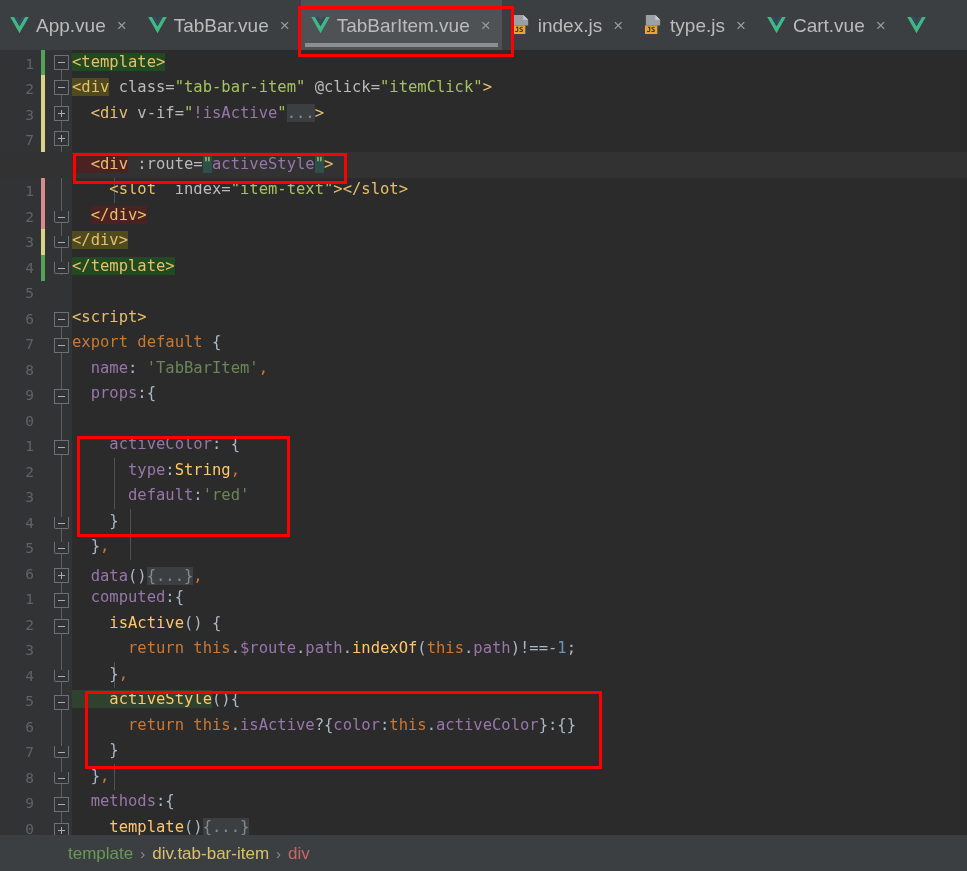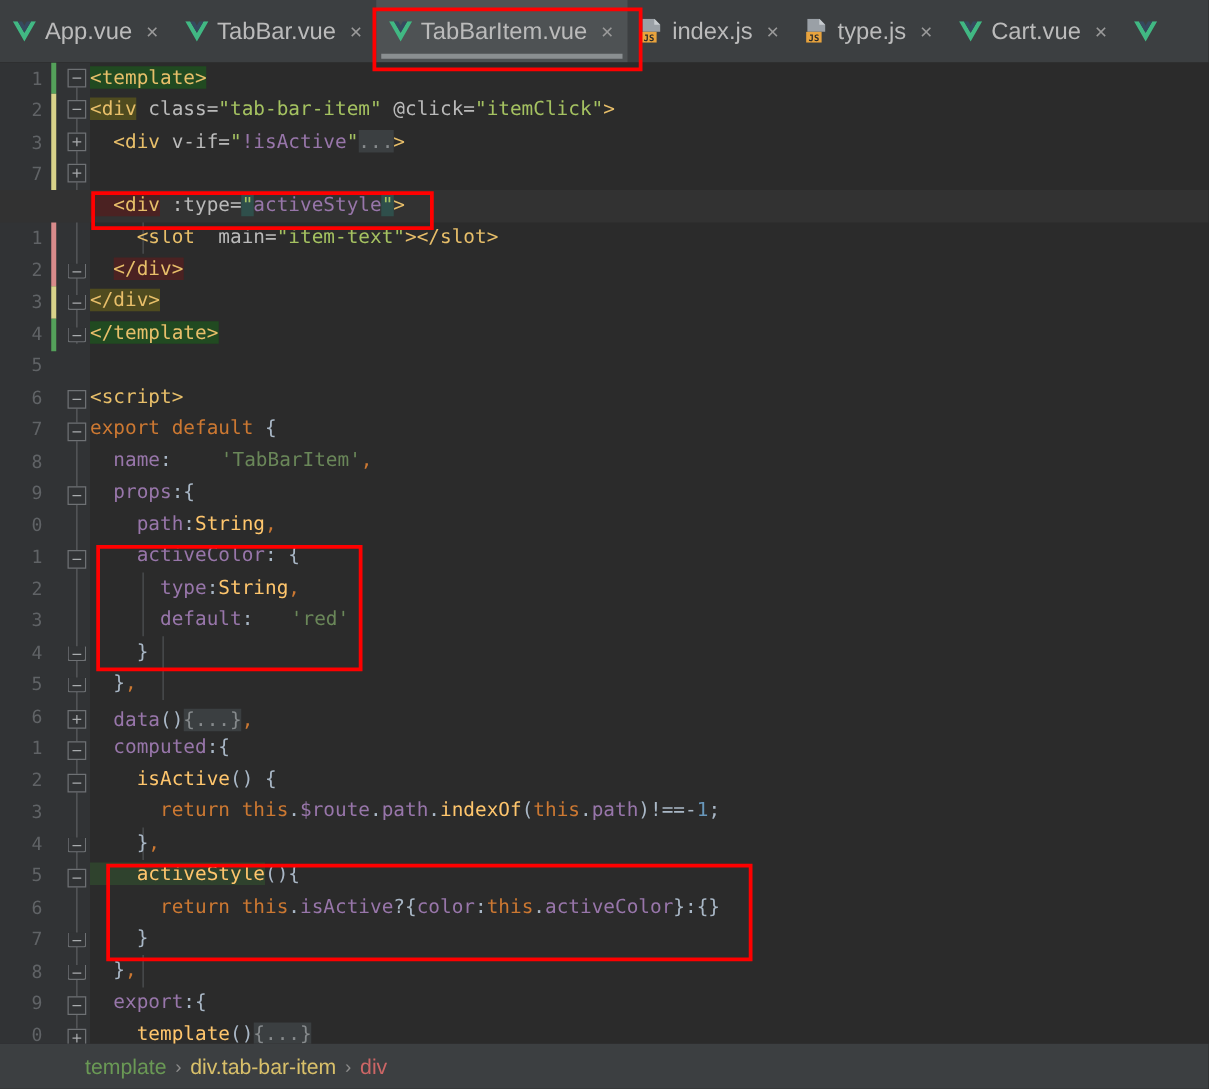--- a/index.html
+++ b/index.html
@@ -72,21 +72,21 @@
   .iguide{position:absolute;background:#4f5254;width:1px;}
 
   
   .t-tag{color:#e8bf6a;}
   .t-attr{color:#bababa;}
   .t-val{color:#a5c261;}
   .t-punct{color:#a9b7c6;}
   .t-kw{color:#cc7832;}
   .t-prop{color:#9876aa;}
   .t-fn{color:#ffc66d;}
-  .t-str{color:#6a8759;margin-left:30px;}
+  .t-str{color:#6a8759;}
   .t-num{color:#6897bb;}
   .t-violet{color:#9876aa;}
 
   
   .h-olive{background:#4f4b1f;}
   .h-green{background:#214a21;}
   .h-maroon{background:#4b2222;}
   .h-teal{background:#2f4f4b;}
   .h-ell{background:#3b3f41;color:#868a8c;}
   .h-dgreen{background:#2f422d;}
@@ -266,51 +266,50 @@
       <div class="iguide" style="left:42px;top:714px;height:26px;"></div>
 
       
       <div class="ln" style="top:0px"><span class="h-green t-tag">&lt;template&gt;</span></div>
       
       <div class="ln" style="top:25px"><span class="h-olive t-tag">&lt;div</span><span class="t-attr"> class=</span><span class="t-val">"tab-bar-item"</span><span class="t-attr"> @click=</span><span class="t-val">"itemClick"</span><span class="t-tag">&gt;</span></div>
       
       <div class="ln" style="top:51px"><span class="t-tag">  &lt;div</span><span class="t-attr"> v-if=</span><span class="t-val">"</span><span class="t-violet">!isActive</span><span class="t-val">"</span><span class="h-ell">...</span><span class="t-tag">&gt;</span></div>
       
       
-      <div class="ln curline" style="top:102px"><span class="h-maroon t-tag">  &lt;div</span><span class="t-attr"> :type=</span><span class="h-teal t-val">"</span><span class="t-violet">activeStyle</span><span class="h-teal t-val">"</span><span class="t-tag">&gt;</span></div>
-      
-      <div class="ln" style="top:127px"><span class="t-tag">    &lt;slot </span><span class="t-attr"> main=</span><span class="t-val">"item-text"</span><span class="t-tag">&gt;&lt;/slot&gt;</span></div>
+      <div class="ln curline" style="top:102px"><span class="h-maroon t-tag">  &lt;div</span><span class="t-attr"> :route=</span><span class="h-teal t-val">"</span><span class="t-violet">activeStyle</span><span class="h-teal t-val">"</span><span class="t-tag">&gt;</span></div>
+      
+      <div class="ln" style="top:127px"><span class="t-tag">    &lt;slot </span><span class="t-attr"> index=</span><span class="t-val">"item-text"</span><span class="t-tag">&gt;&lt;/slot&gt;</span></div>
       
       <div class="ln" style="top:153px"><span class="t-tag">  </span><span class="h-maroon t-tag">&lt;/div&gt;</span></div>
       
       <div class="ln" style="top:178px"><span class="h-olive t-tag">&lt;/div&gt;</span></div>
       
       <div class="ln" style="top:204px"><span class="h-green t-tag">&lt;/template&gt;</span></div>
       
       
       <div class="ln" style="top:255px"><span class="t-tag">&lt;script&gt;</span></div>
       <div class="ln" style="top:280px"><span class="t-kw">export default</span><span class="t-punct"> {</span></div>
       <div class="ln" style="top:306px"><span class="t-prop">  name</span><span class="t-punct">: </span><span class="t-str">'TabBarItem'</span><span class="t-kw">,</span></div>
       <div class="ln" style="top:331px"><span class="t-prop">  props</span><span class="t-punct">:{</span></div>
-      <div class="ln" style="top:357px"><span class="t-prop">    path</span><span class="t-punct">:</span><span class="t-fn">String</span><span class="t-kw">,</span></div>
       <div class="ln" style="top:382px"><span class="t-prop">    activeColor</span><span class="t-punct">: {</span></div>
       <div class="ln" style="top:433px"><span class="t-prop">      default</span><span class="t-punct">:</span><span class="t-str">'red'</span></div>
       <div class="ln" style="top:408px"><span class="t-prop">      type</span><span class="t-punct">:</span><span class="t-fn">String</span><span class="t-kw">,</span></div>
       <div class="ln" style="top:459px"><span class="t-punct">    }</span></div>
       <div class="ln" style="top:484px"><span class="t-punct">  }</span><span class="t-kw">,</span></div>
       <div class="ln" style="top:514px"><span class="t-prop">  data</span><span class="t-punct">()</span><span class="h-ell">{...}</span><span class="t-kw">,</span></div>
       <div class="ln" style="top:535px"><span class="t-prop">  computed</span><span class="t-punct">:{</span></div>
       <div class="ln" style="top:561px"><span class="t-fn">    isActive</span><span class="t-punct">() {</span></div>
       <div class="ln" style="top:586px"><span class="t-kw">      return </span><span class="t-kw">this</span><span class="t-punct">.</span><span class="t-violet">$route</span><span class="t-punct">.</span><span class="t-violet">path</span><span class="t-punct">.</span><span class="t-fn">indexOf</span><span class="t-punct">(</span><span class="t-kw">this</span><span class="t-punct">.</span><span class="t-violet">path</span><span class="t-punct">)!==-</span><span class="t-num">1</span><span class="t-punct">;</span></div>
       <div class="ln" style="top:612px"><span class="t-punct">    }</span><span class="t-kw">,</span></div>
       <div class="ln" style="top:637px"><span class="h-dgreen t-fn">    activeStyle</span><span class="t-punct">(){</span></div>
       <div class="ln" style="top:663px"><span class="t-kw">      return </span><span class="t-kw">this</span><span class="t-punct">.</span><span class="t-violet">isActive</span><span class="t-punct">?{</span><span class="t-violet">color</span><span class="t-punct">:</span><span class="t-kw">this</span><span class="t-punct">.</span><span class="t-violet">activeColor</span><span class="t-punct">}:{}</span></div>
       <div class="ln" style="top:688px"><span class="t-punct">    }</span></div>
       <div class="ln" style="top:714px"><span class="t-punct">  }</span><span class="t-kw">,</span></div>
-      <div class="ln" style="top:739px"><span class="t-prop">  export</span><span class="t-punct">:{</span></div>
+      <div class="ln" style="top:739px"><span class="t-prop">  methods</span><span class="t-punct">:{</span></div>
       <div class="ln" style="top:765px"><span class="t-fn">    template</span><span class="t-punct">()</span><span class="h-ell">{...}</span></div>
     </div>
   </div>
 
   <div class="redbox" style="left:298px;top:6px;width:216px;height:51px;"></div>
   <div class="redbox" style="left:73px;top:153px;width:274px;height:31px;"></div>
   <div class="redbox" style="left:77px;top:436px;width:213px;height:101px;"></div>
   <div class="redbox" style="left:85px;top:691px;width:517px;height:78px;"></div>
 
   <div class="breadcrumb">

